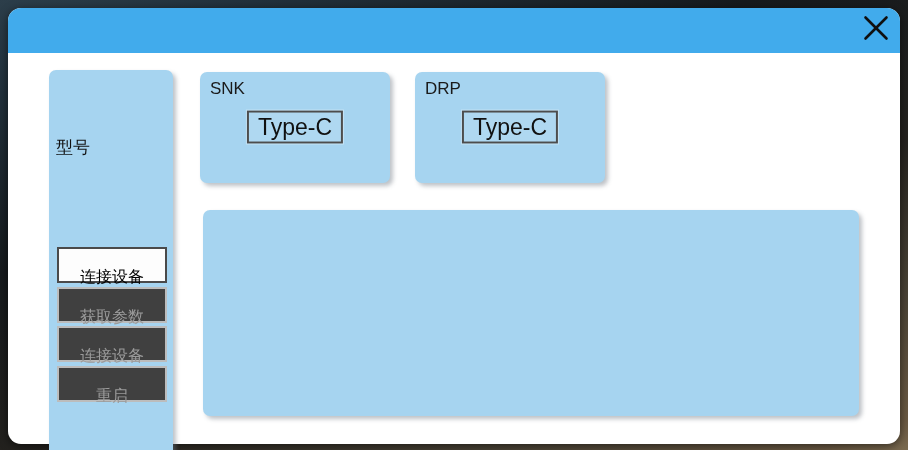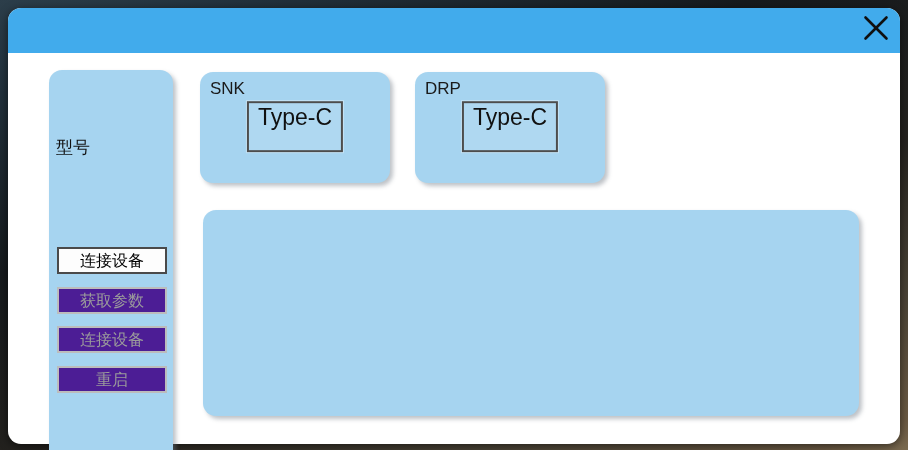--- a/index.html
+++ b/index.html
@@ -28,50 +28,50 @@
     position:absolute;left:0;top:0;right:0;height:45px;
     background:var(--titlebar-blue);
     border-radius:13px 13px 0 0;
   }
   .close-btn{
     position:absolute;top:4px;right:8px;width:32px;height:32px;
     display:flex;align-items:center;justify-content:center;
     background:transparent;border:none;padding:0;cursor:pointer;
   }
   .blue-panel{
-    position:absolute;background:var(--panel-blue);border-radius:13px;
+    position:absolute;background:var(--panel-blue);border-radius:7px;
     box-shadow:3px 3px 4px rgba(110,120,130,0.45);
   }
   .sidebar{left:41px;top:62px;width:124px;height:398px;}
   .sidebar-label{
     position:absolute;left:7px;top:66px;font-size:17px;color:#111;
   }
   .side-btn{
     position:absolute;left:8px;width:110px;height:27px;
     font-size:16px;line-height:23px;text-align:center;
-    font-family:inherit;padding:0;cursor:pointer;
+    font-family:inherit;padding:16px;cursor:pointer;
   }
   .side-btn.enabled{
     background:#FDFDFD;border:2px solid var(--enabled-btn-border);color:var(--enabled-btn-text);
   }
   .side-btn.disabled{
-    background:#4c1d95;border:2px solid var(--disabled-btn-border);color:var(--disabled-btn-text);
+    background:#404040;border:2px solid var(--disabled-btn-border);color:var(--disabled-btn-text);
   }
   .btn1{top:177px;} .btn2{top:217px;} .btn3{top:256px;} .btn4{top:296px;}
   .port-panel{top:64px;width:190px;height:111px;}
   .port-snk{left:192px;} .port-drp{left:407px;} .port-usba{left:660px;}
   .port-label{
     position:absolute;left:10px;top:7px;font-size:17px;color:#1a1a1a;
   }
   .port-btn{
     position:absolute;left:50%;top:50%;transform:translate(-50%,-52%);
     background:rgba(255,255,255,0.10);
     border:2px solid #4D4D4D;outline:1px solid rgba(255,255,255,0.35);
     color:#111;font-size:23px;line-height:1.2;
-    padding:1px 9px 19px 9px;font-family:inherit;cursor:pointer;white-space:nowrap;
+    padding:1px 9px 1px 9px;font-family:inherit;cursor:pointer;white-space:nowrap;
   }
   .content-panel{left:195px;top:202px;width:656px;height:206px;}
 </style>
 </head>
 <body>
 
 <div class="dialog">
 
   <div class="titlebar">
     <button class="close-btn" title="">

